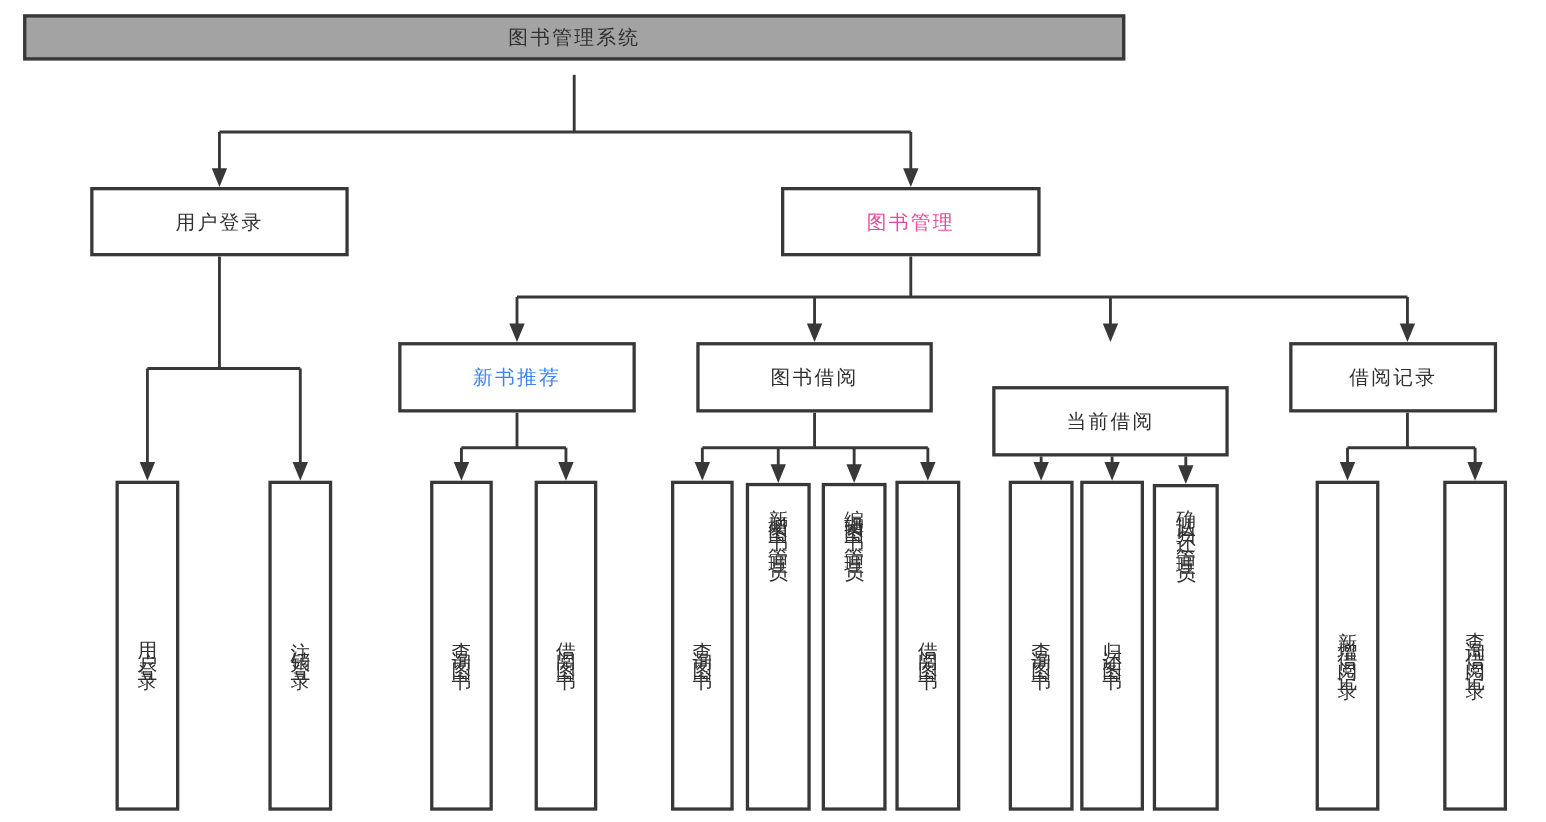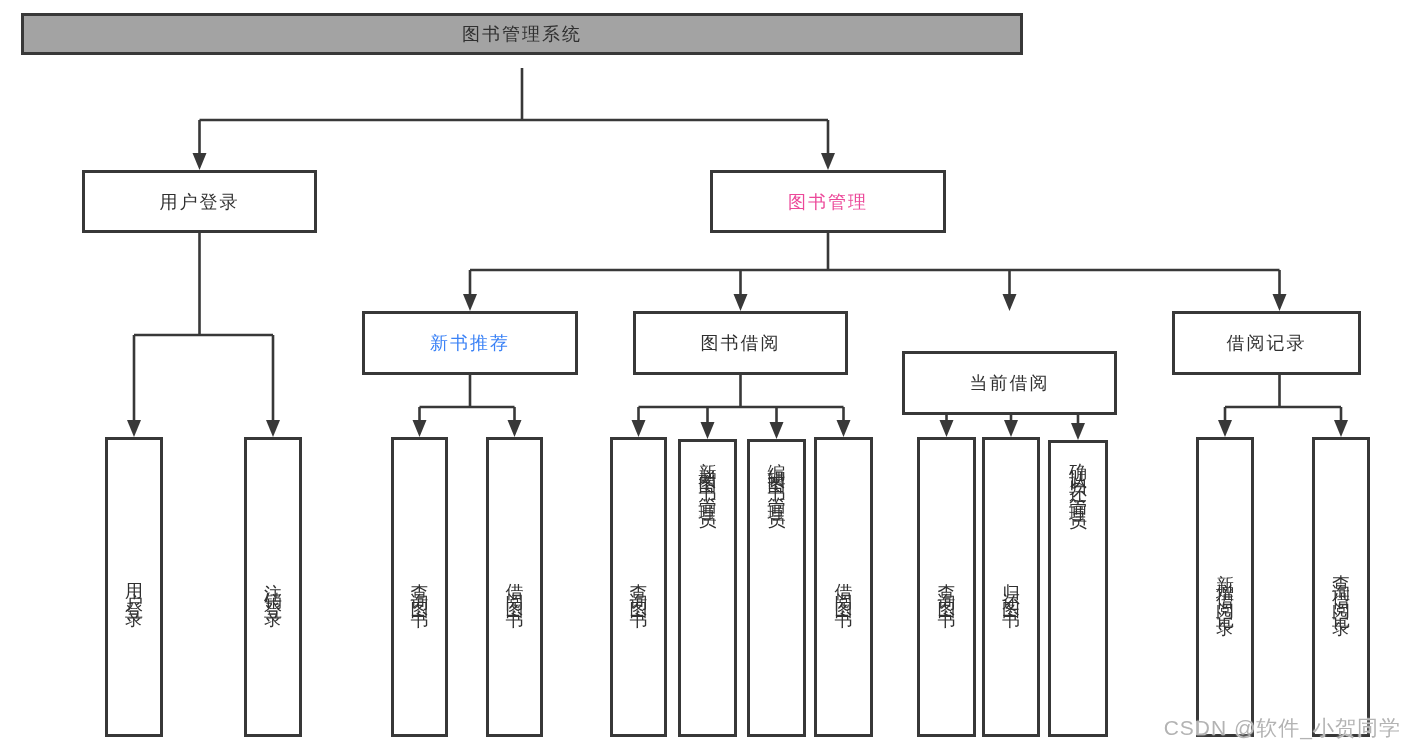--- a/index.html
+++ b/index.html
@@ -163,14 +163,13 @@
       <div class="node vert top-align" style="left: 1048px; top: 440px; width: 60px; height: 297px; border-color: rgb(56, 56, 56); background: rgb(255, 255, 255);">
         <span class="lbl" style="color: rgb(48, 48, 48);">确认归还（管理员）</span>
       </div>
       <div class="node vert" style="left: 1196px; top: 437px; width: 58px; height: 300px; border-color: rgb(56, 56, 56); background: rgb(255, 255, 255);">
         <span class="lbl" style="color: rgb(48, 48, 48);">新增借阅记录</span>
       </div>
       <div class="node vert" style="left: 1312px; top: 437px; width: 58px; height: 300px; border-color: rgb(56, 56, 56); background: rgb(255, 255, 255);">
         <span class="lbl" style="color: rgb(48, 48, 48);">查询借阅记录</span>
       </div>
     </div>
-  <div class="watermark">CSDN @软件_小贺同学</div>
 </div>
 
 </body></html>

